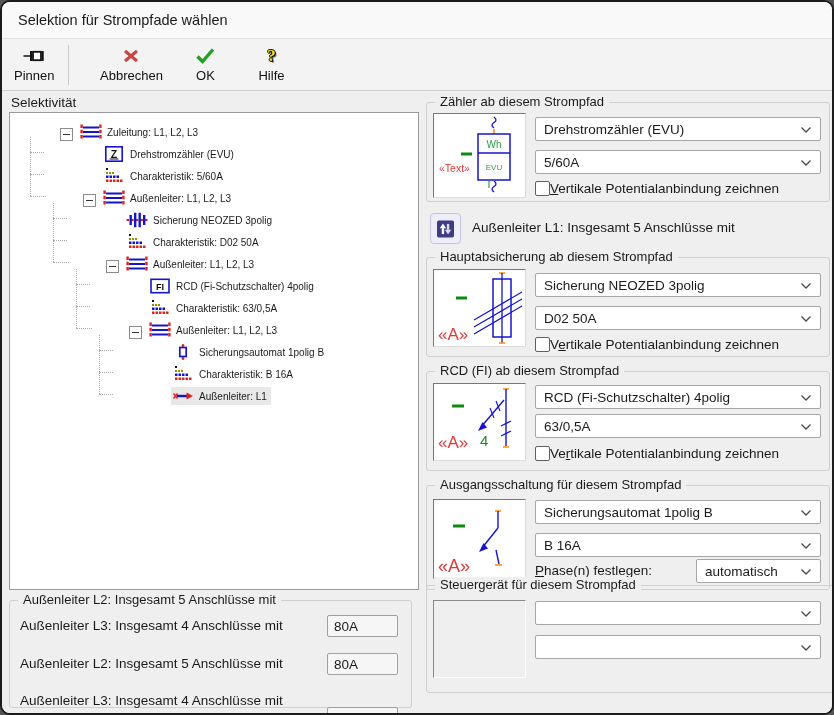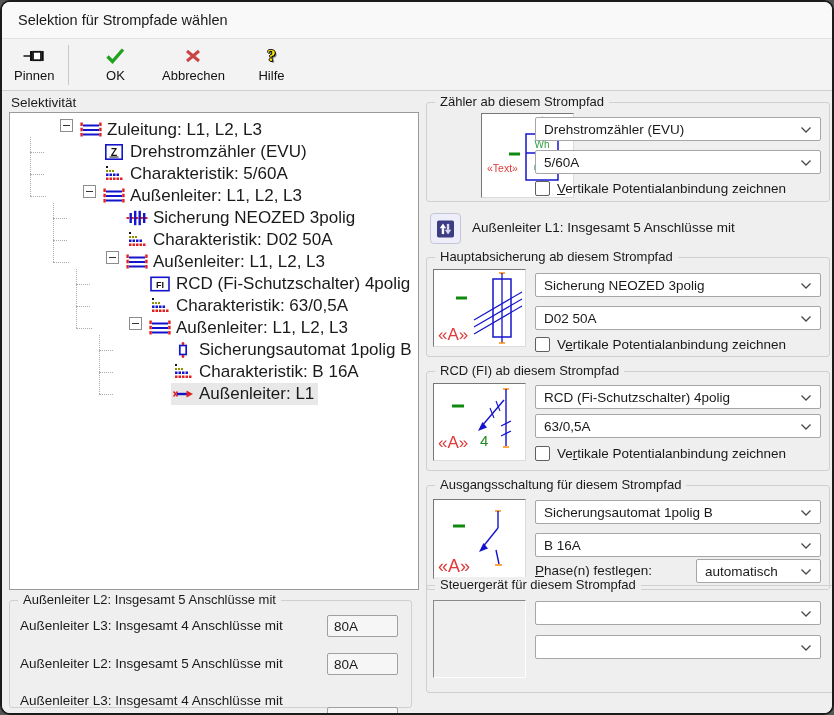--- a/index.html
+++ b/index.html
@@ -20,39 +20,39 @@
   .tbtn .tico{height:18px;display:flex;align-items:center;justify-content:center;}
   .tsep{width:1px;height:40px;background:#c9c9c9;margin:0 10px 0 8px;}
   .help-q{font-family:"Liberation Serif",serif;font-weight:bold;font-size:17px;line-height:17px;color:#ffe814;
     text-shadow:1px 0 0 #000,-1px 0 0 #000,0 1px 0 #000,0 -1px 0 #000,1px 1px 0 #000,2px 2px 0 #9a9a9a;}
   
   .content{position:absolute;left:0;top:89px;width:100%;height:624px;background:#efefef;}
   .sel-label{position:absolute;left:9px;top:4px;font-size:13.5px;}
   
   .tree{position:absolute;left:7px;top:21px;width:410px;height:478px;background:#fff;
     border:1px solid #9a9a9a;box-sizing:border-box;overflow:hidden;}
-  .trow{position:absolute;height:22px;display:flex;align-items:flex-start;font-size:17px;white-space:nowrap;padding-left:36px;}
+  .trow{position:absolute;height:22px;display:flex;align-items:flex-end;font-size:10px;white-space:nowrap;padding-left:36px;}
   .rowbody{display:flex;align-items:center;padding:1px 4px 1px 1px;}
   .rowbody.sel{background:#e8e8e8;}
   .exp{width:13px;height:13px;box-sizing:border-box;border:1px solid #8c8c8c;background:#fff;
     margin-right:6px;position:relative;flex:none;}
   .exp::after{content:"";position:absolute;left:2px;right:2px;top:5px;border-top:1px solid #333;}
   .spc{width:19px;flex:none;}
   .ticon{width:22px;height:16px;margin-right:5px;flex:none;}
   .rail{position:absolute;width:0;border-left:1px dotted #ababab;}
   .stub{position:absolute;height:0;border-top:1px dotted #ababab;}
   
   .group{position:absolute;border:1px solid #d0d0d0;border-radius:3px;box-sizing:border-box;}
   .group-title{position:absolute;top:-9px;left:8px;background:#efefef;padding:0 5px;font-size:13px;white-space:nowrap;}
   .preview{position:absolute;background:#fff;border:1px solid;border-color:#777 #dcdcdc #dcdcdc #777;box-sizing:border-box;}
   .preview.empty{background:#efefef;border-color:#8a8a8a #fdfdfd #fdfdfd #8a8a8a;}
   .combo{position:absolute;height:24px;background:#fff;border:1px solid #a6a6a6;border-radius:2px;
     box-sizing:border-box;display:flex;align-items:center;padding:0 26px 0 8px;font-size:13.5px;white-space:nowrap;}
   .combo .chev{position:absolute;right:8px;top:8px;}
-  .cbrow{position:absolute;display:flex;align-items:center;gap:7px;font-size:13.5px;white-space:nowrap;}
+  .cbrow{position:absolute;display:flex;align-items:center;font-size:13.5px;white-space:nowrap;}
   .cbox{width:15px;height:15px;box-sizing:border-box;background:#fff;border:1px solid #606060;border-radius:2px;flex:none;}
   .mn{text-decoration:underline;}
   .flabel{position:absolute;font-size:13.5px;white-space:nowrap;}
   .valbox{position:absolute;width:71px;height:22px;box-sizing:border-box;background:#f6f6f6;
     border:1px solid #a0a0a0;border-radius:2px;font-size:13.5px;display:flex;align-items:center;padding-left:6px;}
   .swap-btn{position:absolute;left:428px;top:122px;width:31px;height:31px;background:#eeeefa;
     border:1px solid #c4c4da;border-radius:4px;display:flex;align-items:center;justify-content:center;box-sizing:border-box;}
   .swap-label{position:absolute;left:470px;top:129px;font-size:13.5px;white-space:nowrap;}
   svg text{font-family:"Liberation Sans",sans-serif;}
 </style>
@@ -128,35 +128,35 @@
         <svg width="22" height="16" viewBox="0 0 22 16">
           <line x1="0.5" y1="8" x2="7.5" y2="8" stroke="#111" stroke-width="1.6"></line>
           <line x1="8" y1="3" x2="8" y2="13" stroke="#111" stroke-width="2"></line>
           <rect x="10" y="3.8" width="8" height="8.4" fill="#fff" stroke="#111" stroke-width="1.8"></rect>
           <line x1="19.8" y1="3" x2="19.8" y2="13" stroke="#111" stroke-width="1.8"></line>
         </svg>
       </span>
       <span>Pinnen</span>
     </button>
     <div class="tsep"></div>
+    <button class="tbtn" style="margin-left:14px;min-width:76px;">
+      <span class="tico">
+        <svg width="18" height="16" viewBox="0 0 18 16">
+          <path d="M3 3 L15 13 M15 3 L3 13" stroke="#c94442" stroke-width="3" fill="none"></path>
+        </svg>
+      </span>
+      <span>Abbrechen</span>
+    </button>
     <button class="tbtn" style="margin-left:10px;min-width:52px;">
       <span class="tico">
         <svg width="22" height="17" viewBox="0 0 22 17">
           <path d="M3.5 9.5 L8.5 14.5 L19 2.5" stroke="#21a121" stroke-width="3.4" fill="none"></path>
         </svg>
       </span>
       <span>OK</span>
-    </button>
-    <button class="tbtn" style="margin-left:14px;min-width:76px;">
-      <span class="tico">
-        <svg width="18" height="16" viewBox="0 0 18 16">
-          <path d="M3 3 L15 13 M15 3 L3 13" stroke="#c94442" stroke-width="3" fill="none"></path>
-        </svg>
-      </span>
-      <span>Abbrechen</span>
     </button>
     <button class="tbtn" style="margin-left:14px;min-width:52px;">
       <span class="tico">
           <span class="help-q">?</span>
         </span>
       <span>Hilfe</span>
     </button>
   </div>
 
   <div class="content">
@@ -313,21 +313,21 @@
           <span>80A</span>
         </div>
       <span class="flabel" style="left:10px;top:92px;">Außenleiter L3: Insgesamt 4 Anschlüsse mit</span>
       <div class="valbox" style="left:317px;top:106px;">
           <span>64A</span>
         </div>
     </div>
 
     <div class="group" style="left:424px;top:11px;width:404px;height:100px;">
       <span class="group-title">Zähler ab diesem Strompfad</span>
-      <div class="preview" style="left:6px;top:10px;width:93px;height:85px;margin-left:48px;">
+      <div class="preview" style="left:6px;top:10px;width:93px;height:85px;">
         <svg width="91" height="83" viewBox="0 0 91 83">
           <path d="M60 3 q4 3 0 5.5 q-4 2.5 0 5.5" stroke="#1414cc" stroke-width="1.3" fill="none"></path>
           <line x1="60" y1="15" x2="60" y2="20" stroke="#ff8c00" stroke-width="1.5"></line>
           <rect x="44" y="20" width="32" height="46" fill="none" stroke="#1414cc" stroke-width="1.5"></rect>
           <line x1="44" y1="39" x2="76" y2="39" stroke="#1414cc" stroke-width="1.5"></line>
           <text x="60" y="34" font-size="10" fill="#2f9e44" text-anchor="middle">Wh</text>
           <text x="60" y="56" font-size="8" fill="#2f9e44" text-anchor="middle">EVU</text>
           <line x1="55" y1="67" x2="55" y2="74" stroke="#2f9e44" stroke-width="1.2"></line>
           <path d="M60 67 q4 3 0 5.5 q-4 2.5 0 5.5" stroke="#1414cc" stroke-width="1.3" fill="none"></path>
           <line x1="27" y1="40" x2="38" y2="40" stroke="#0f8a0f" stroke-width="3"></line>

